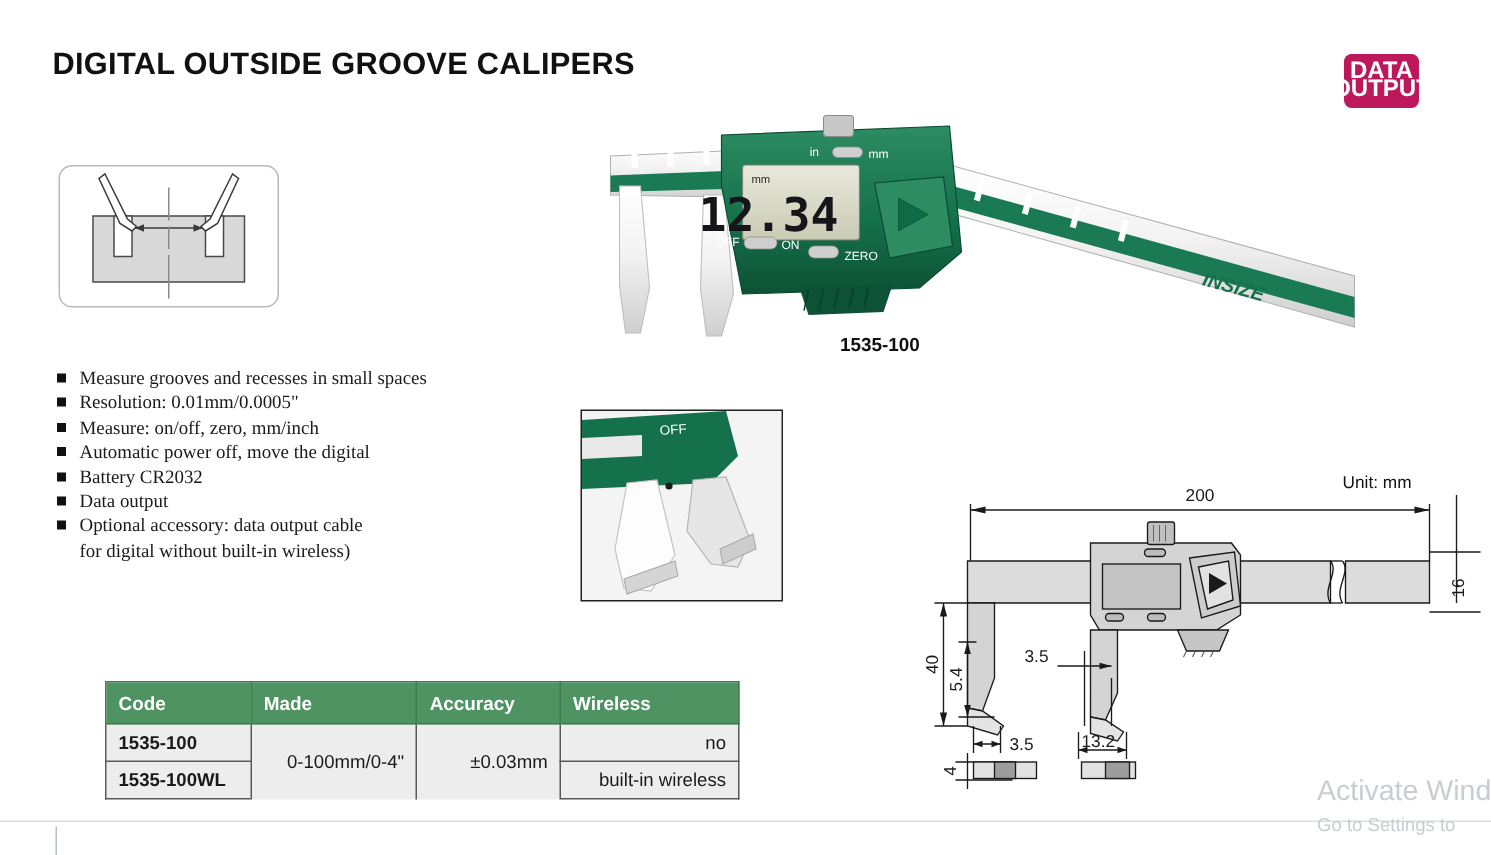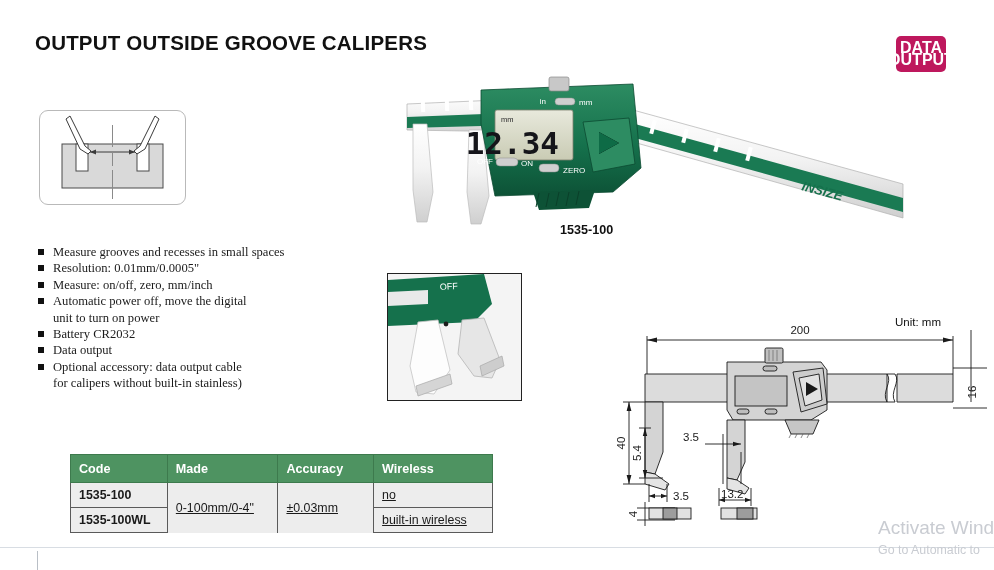--- a/index.html
+++ b/index.html
@@ -74,21 +74,21 @@
     background:#4e9361;color:#ffffff;font-weight:bold;text-align:left;
     padding:4px 8px;height:19px;border:1px solid #3d7a4d;
     font-size:12.6px;
   }
   .table td{
     background:#ededed;color:#1a1a1a;
     padding:3px 8px;height:18px;
     border-left:1px solid #5a5a5a;border-right:1px solid #5a5a5a;
   }
   .table td.code{font-weight:bold;}
-  .table td.ctr{text-align:left;text-decoration:underline;}
+  .table td.ctr{text-align:right;}
   .table tr.r1 td.sep{border-bottom:1px solid #5a5a5a;}
   .table tr.r2 td{border-bottom:1px solid #5a5a5a;}
   .table td.mid{border-bottom:1px solid #5a5a5a;}
 
   
   .divider{
     position:absolute;left:0;top:547px;width:994px;height:1px;
     background:#d8dde3;
   }
   .footer-tick{
@@ -104,21 +104,21 @@
   .wm2{
     position:absolute;left:878px;top:543px;
     font-size:12.4px;color:#c9ccd2;white-space:nowrap;
   }
 </style>
 </head>
 <body>
 
 <div class="page">
 
-  <div class="title">OUTPUT OUTSIDE GROOVE CALIPERS</div>
+  <div class="title">DIGITAL OUTSIDE GROOVE CALIPERS</div>
 
   <div class="badge">
     <span>DATA</span>
     <span>OUTPUT</span>
   </div>
 
   <div class="appbox">
     <svg width="145" height="93" viewBox="0 0 145 93">
 
       <rect x="22" y="33" width="101" height="44" fill="#d9d9d9" stroke="#4a4a4a" stroke-width="1"></rect>
@@ -144,31 +144,30 @@
       <span>Measure grooves and recesses in small spaces</span>
     </div>
     <div class="feat">
       <span>Resolution: 0.01mm/0.0005"</span>
     </div>
     <div class="feat">
       <span>Measure: on/off, zero, mm/inch</span>
     </div>
     <div class="feat">
       <span>Automatic power off, move the digital</span>
-      <span class="cont">unit to turn on power</span>
     </div>
     <div class="feat">
       <span>Battery CR2032</span>
     </div>
     <div class="feat">
       <span>Data output</span>
     </div>
     <div class="feat">
       <span>Optional accessory: data output cable</span>
-      <span class="cont">for calipers without built-in stainless)</span>
+      <span class="cont">for digital without built-in wireless)</span>
     </div>
   </div>
 
   <div class="photo-main">
     <svg width="545" height="155" viewBox="0 0 545 155">
       <defs>
         <linearGradient id="steel" x1="0" y1="0" x2="0" y2="1">
           <stop offset="0%" stop-color="#ffffff"></stop>
           <stop offset="45%" stop-color="#f3f3f3"></stop>
           <stop offset="100%" stop-color="#cfcfcf"></stop>
@@ -391,15 +390,15 @@
         <td class="code">1535-100WL</td>
         <td class="ctr">built-in wireless</td>
       </tr>
     </tbody>
   </table>
 
   <div class="divider"></div>
   <div class="footer-tick"></div>
 
   <div class="wm1">Activate Windo</div>
-  <div class="wm2">Go to Automatic to</div>
+  <div class="wm2">Go to Settings to</div>
 
 </div>
 
 </body></html>

